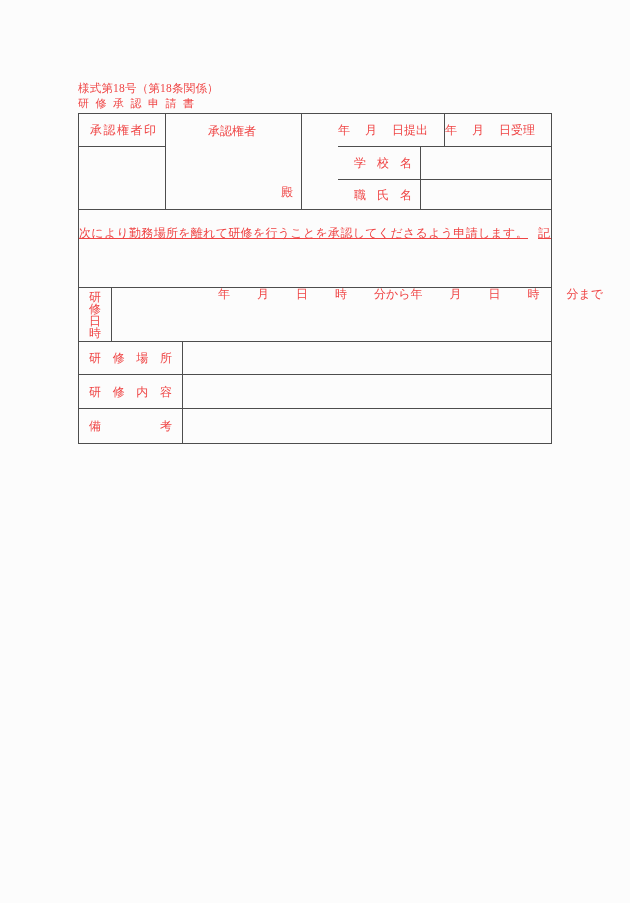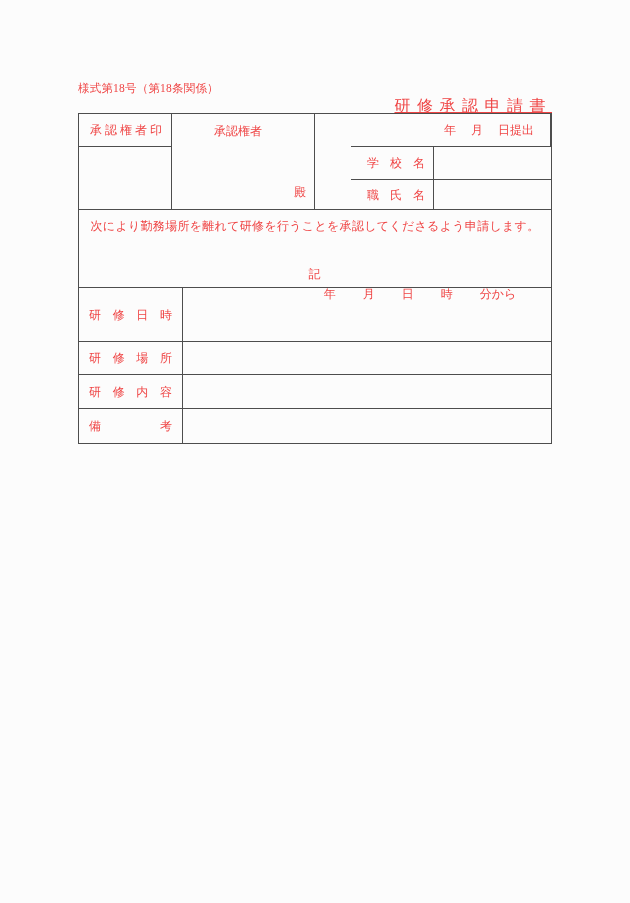--- a/index.html
+++ b/index.html
@@ -23,24 +23,23 @@
     left: 78px;
     top: 83px;
     font-size: 11.5px;
     letter-spacing: 0.2px;
   }
   .doc-title {
     position: absolute;
     left: 78px;
     top: 98px;
     width: 474px;
-    text-align: right;
-    font-size: 16px;
+    text-align: left;
+    font-size: 11px;
     letter-spacing: 6.5px;
-    text-decoration: underline;
   }
   .tbl {
     position: absolute;
     left: 78px;
     top: 113px;
     width: 474px;
     border: 1px solid #4d4d4d;
     box-sizing: border-box;
     background: #fcfcfc;
   }
@@ -80,24 +79,24 @@
   }
   .pad-seal { padding: 0 9px 0 11px; }
   .pad-small { padding: 0 8px; }
   .pad-detail { padding: 0 10px; }
 
   
   .sec-b {
     border-top: 1px solid #4d4d4d;
     height: 78px;
     display: flex;
-    flex-direction: column;
     justify-content: space-between;
-    padding: 10px 0 7px;
+    padding: 17px 0 7px;
     text-align: center;
+    text-decoration: underline;
   }
   .application-sentence { letter-spacing: 0.3px; }
   .ki-marker { letter-spacing: 1px; }
 
   
   .sec-c { border-top: 1px solid #4d4d4d; }
   .row-detail { display: flex; gap: 48px; }
   .row-detail .cell-detail-label {
     width: 104px;
     display: flex;
@@ -132,20 +131,21 @@
         </div>
         <div class="cell-seal-blank"></div>
       </div>
       <div class="col-approver bdr">
         <span class="approver-label">承認権者</span>
         <span class="dono-label">殿</span>
       </div>
       <div class="col-right">
         <div class="row-dates bdb">
           <div class="cell-date bdr">年 月 日提出</div>
+          <div class="cell-date">年 月 日受理</div>
         </div>
         <div class="row-name bdb">
           <div class="cell-small-label bdr">
             <span class="just pad-small">学 校 名</span>
           </div>
           <div class="cell-value"></div>
         </div>
         <div class="row-name last">
           <div class="cell-small-label bdr">
             <span class="just pad-small">職 氏 名</span>
@@ -160,20 +160,21 @@
       <div class="ki-marker">記</div>
     </div>
 
     <div class="sec-c">
       <div class="row-detail h54 bdb">
         <div class="cell-detail-label bdr">
           <span class="just pad-detail">研 修 日 時</span>
         </div>
         <div class="cell-datetime">
           <div class="date-line">年 月 日 時 分から</div>
+          <div class="date-line">年 月 日 時 分まで</div>
         </div>
       </div>
       <div class="row-detail h33 bdb">
         <div class="cell-detail-label bdr">
           <span class="just pad-detail">研 修 場 所</span>
         </div>
         <div class="cell-value"></div>
       </div>
       <div class="row-detail h34 bdb">
         <div class="cell-detail-label bdr">

